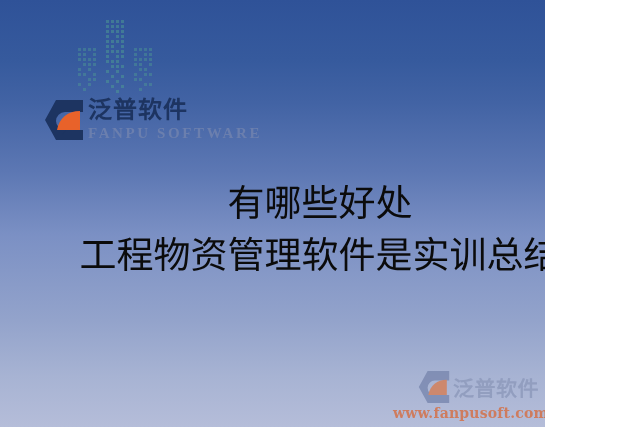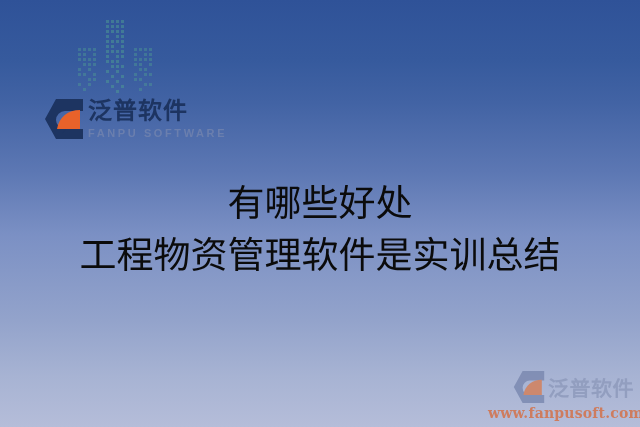--- a/index.html
+++ b/index.html
@@ -7,21 +7,21 @@
     margin: 0;
     padding: 0;
     background: #ffffff;
   }
   body {
     font-family: "Liberation Sans", "DejaVu Sans", sans-serif;
   }
 
   #banner {
     position: relative;
-    width: 640px;
+    width: 545px;
     height: 427px;
     overflow: hidden;
     
     background: linear-gradient(to bottom,
         #2f5298 0%,
         #365a9d 14%,
         #4263a4 24%,
         #5c77b3 40%,
         #7b90c4 55%,
         #93a3cb 75%,
@@ -61,22 +61,22 @@
   #brand-logo .brand-cn {
     font-family: "DejaVu Sans", "Liberation Sans", sans-serif;
     font-size: 24px;
     font-weight: 700;
     line-height: 1.02;
     color: #1d3461;
     letter-spacing: 1px;
     white-space: nowrap;
   }
   #brand-logo .brand-en {
-    font-family: Liberation Sans, sans-serif;
-    font-size: 11px;
+    font-family: Liberation Serif, serif;
+    font-size: 15px;
     font-weight: 600;
     line-height: 1.1;
     color: #6b7fae;
     letter-spacing: 2.6px;
     margin-top: 3px;
     white-space: nowrap;
   }
 
   
   #headline {

